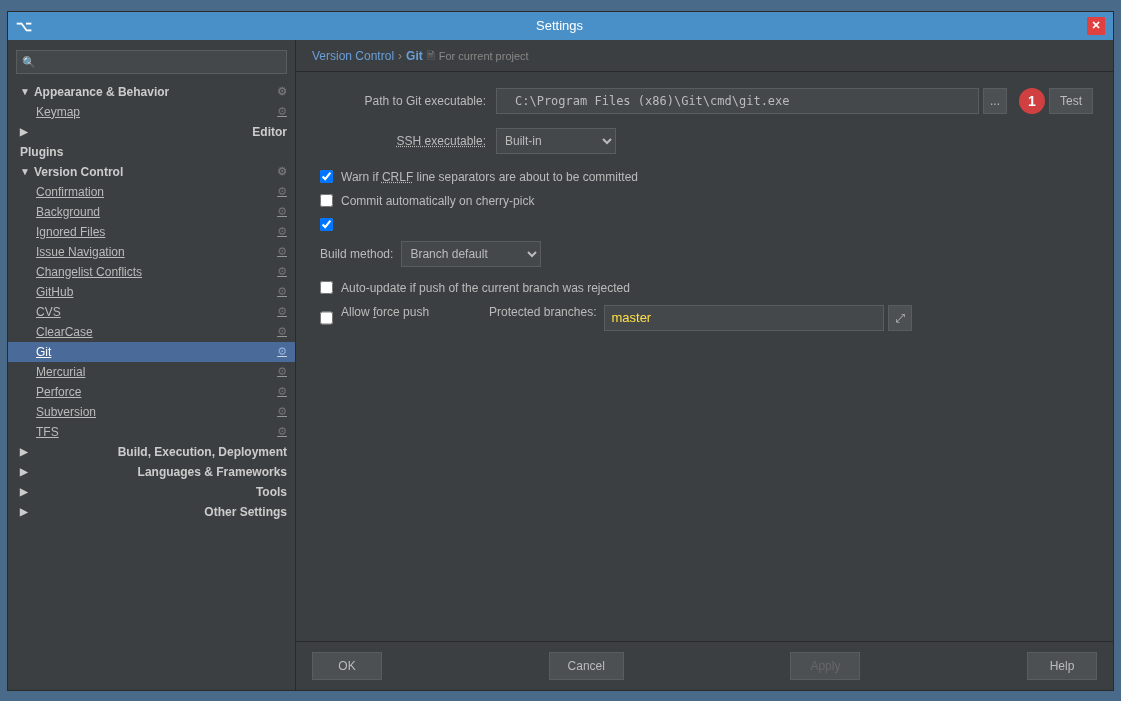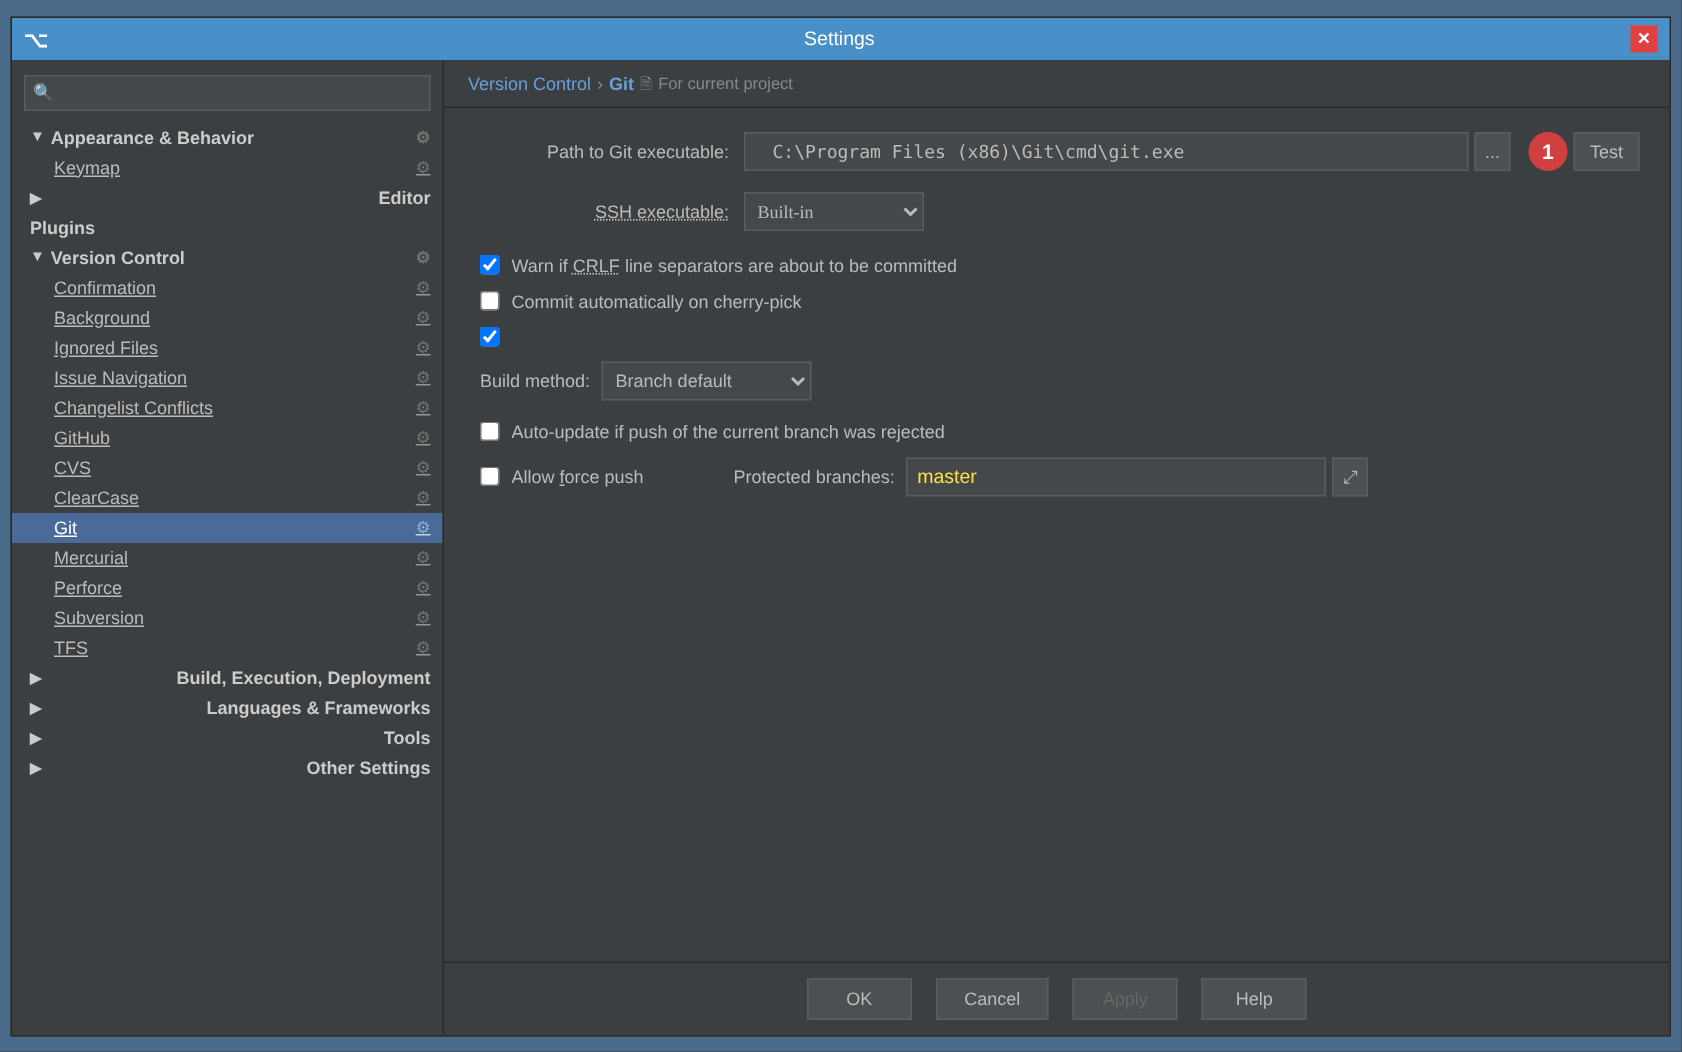--- a/index.html
+++ b/index.html
@@ -224,21 +224,20 @@
     }
     .ssh-select {
       background: #45484a;
       border: 1px solid #5a5d5f;
       color: #bbbbbb;
       padding: 2px 4px;
       font-size: 12px;
       height: 26px;
       outline: none;
       min-width: 120px;
-      font-family: Liberation Serif, serif;
     }
     .checkbox-row {
       display: flex;
       align-items: center;
       margin-bottom: 10px;
       padding-left: 4px;
     }
     .checkbox-row input[type="checkbox"] {
       margin-right: 8px;
       cursor: pointer;
@@ -266,21 +265,20 @@
       border: 1px solid #5a5d5f;
       color: #bbbbbb;
       padding: 2px 4px;
       font-size: 12px;
       height: 26px;
       outline: none;
       min-width: 140px;
     }
     .force-push-row {
       display: flex;
-      align-items: center;
       padding-left: 4px;
     }
     .force-push-label {
       color: #bbbbbb;
       margin-right: 60px;
       font-size: 12px;
     }
     .force-push-label .underline-char {
       text-decoration: underline;
     }
@@ -307,21 +305,21 @@
       cursor: pointer;
       font-size: 12px;
       height: 26px;
       margin-left: 4px;
     }
     .bottom-bar {
       background: #3c3f41;
       border-top: 1px solid #2a2a2a;
       padding: 10px 16px;
       display: flex;
-      justify-content: center;
+      justify-content: space-between;
       gap: 16px;
       flex-shrink: 0;
     }
     .bottom-btn {
       background: #4c5052;
       border: 1px solid #5a5d5f;
       color: #bbbbbb;
       padding: 4px 18px;
       cursor: pointer;
       font-size: 12px;

